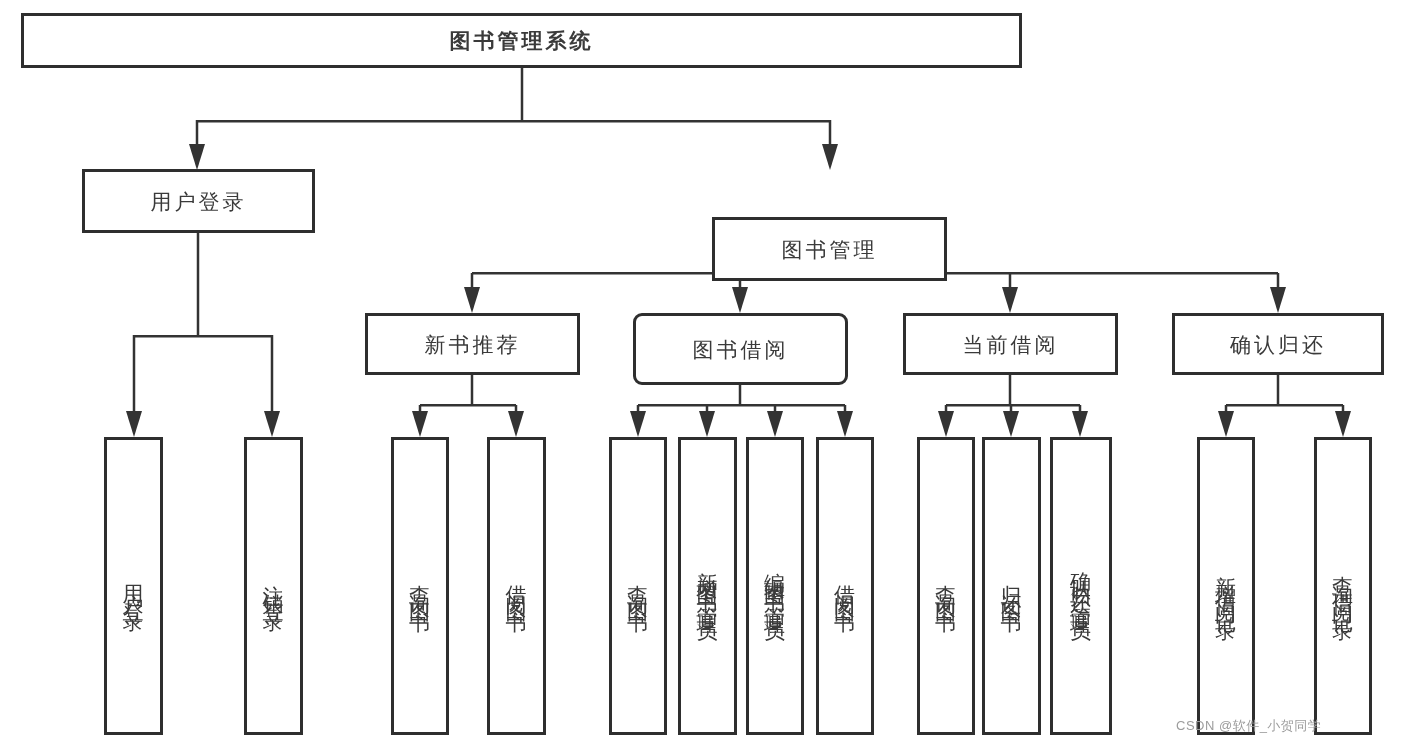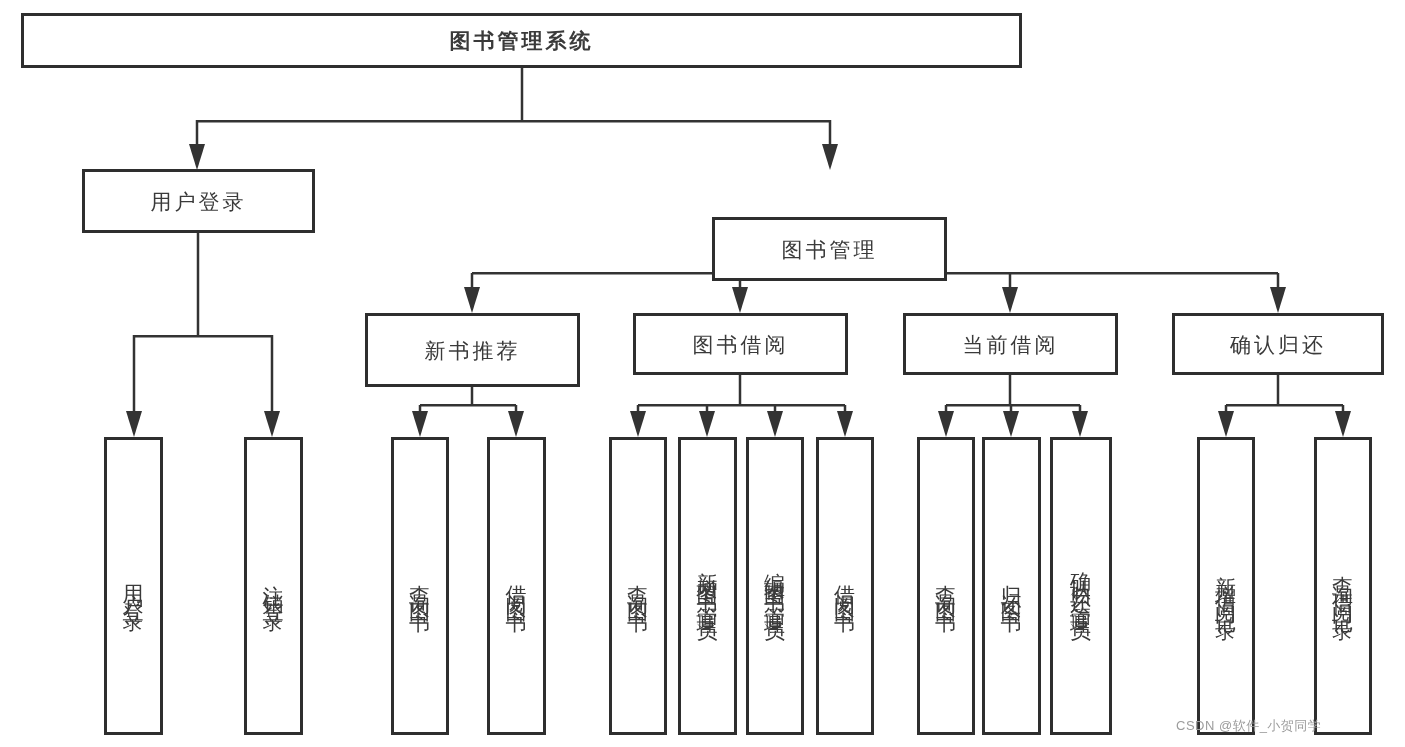--- a/index.html
+++ b/index.html
@@ -134,24 +134,24 @@
     <span class="label">图书管理系统</span>
   </div>
 
   <div class="box" style="left:82px; top:169px; width:233px; height:64px;">
     <span class="label">用户登录</span>
   </div>
   <div class="box" style="left:712px; top:169px; width:235px; height:64px;margin-top:48px;">
     <span class="label">图书管理</span>
   </div>
 
-  <div class="box" style="left:365px; top:313px; width:215px; height:74px;">
+  <div class="box" style="left:365px; top:313px; width:215px; height:62px;">
     <span class="label">新书推荐</span>
   </div>
-  <div class="box" style="left:633px; top:313px; width:215px; height:62px;">
+  <div class="box" style="left:633px; top:313px; width:215px; height:72px;border-radius:9px;">
     <span class="label">图书借阅</span>
   </div>
   <div class="box" style="left:903px; top:313px; width:215px; height:62px;text-align:center;">
     <span class="label">当前借阅</span>
   </div>
   <div class="box" style="left:1172px; top:313px; width:212px; height:62px;">
     <span class="label">确认归还</span>
   </div>
 
   <div class="box leaf" style="left:104px; top:437px; width:59px; height:298px;">

